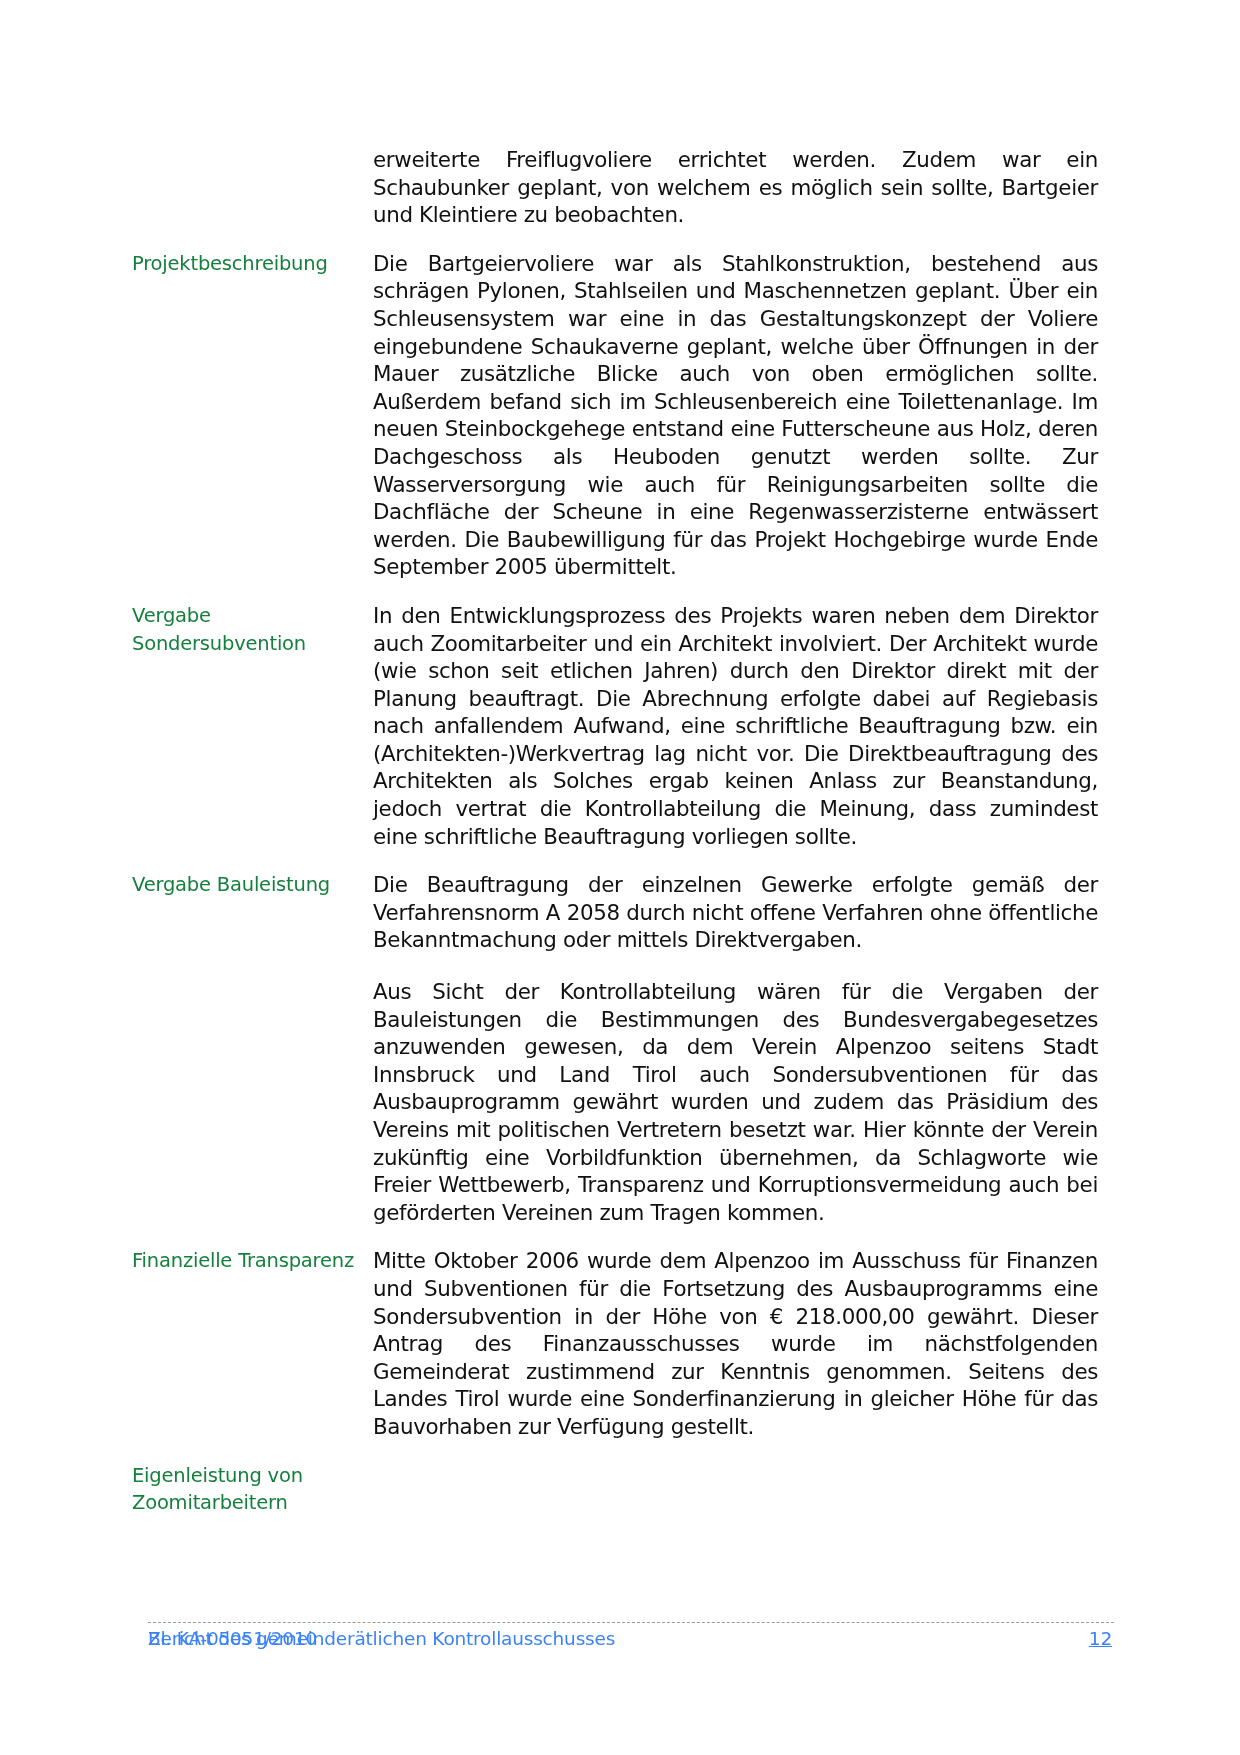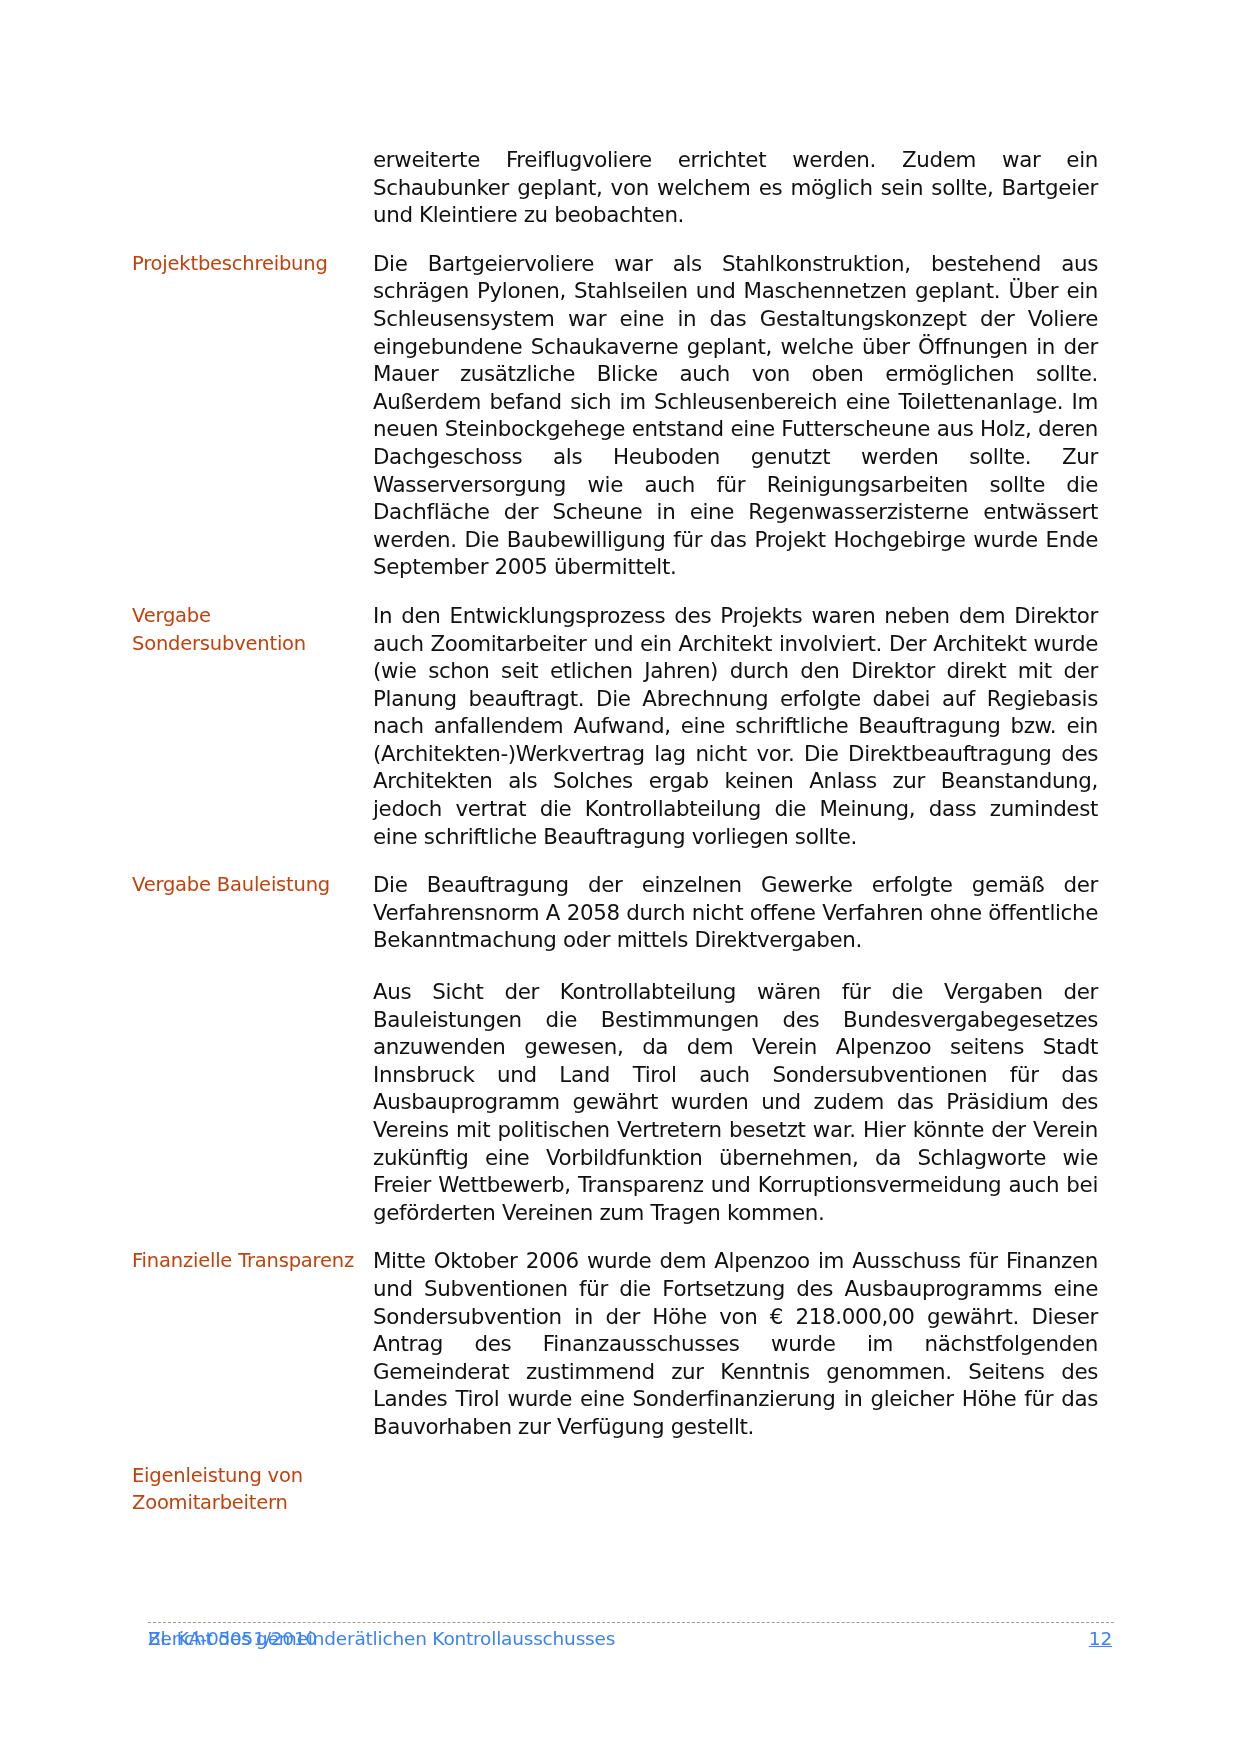--- a/index.html
+++ b/index.html
@@ -2,21 +2,21 @@
 <html><head>
 <meta charset="utf-8">
 <style>
   html, body { margin:0; padding:0; background:#ffffff; }
   body { width:1240px; height:1755px; position:relative; overflow:hidden;
          font-family:"DejaVu Sans", "Liberation Sans", sans-serif; color:#111111; }
   .page { position:absolute; left:0; top:0; width:1240px; height:1755px; }
   .content { position:absolute; left:132px; top:146px; width:966px; }
   .row { display:flex; align-items:flex-start; margin-bottom:21px; }
   .label { width:241px; flex:0 0 241px; font-size:19.5px; line-height:27.6px;
-           color:#c2410c; letter-spacing:-0.2px; padding-right:8px; box-sizing:border-box; }
+           color:#15803d; letter-spacing:-0.2px; padding-right:8px; box-sizing:border-box; }
   .body { flex:1; font-size:21.4px; line-height:27.6px; text-align:justify;
           hyphens:manual; letter-spacing:-0.35px; word-spacing:0px; }
   .body p { margin:0; }
   .body p + p { margin-top:24px; }
   .footer { position:absolute; left:148px; top:1622px; width:966px;
             border-top:1.5px dashed #9a9a9a; padding-top:4px;
             display:flex; justify-content:space-between;
             font-size:18.5px; line-height:24px; color:#3b82f6; letter-spacing:-0.2px; }
   .footer .center { position:absolute; left:0; right:0; text-align:left; top:4px; }
   .footer .right { margin-right:2px;text-decoration:underline; }

